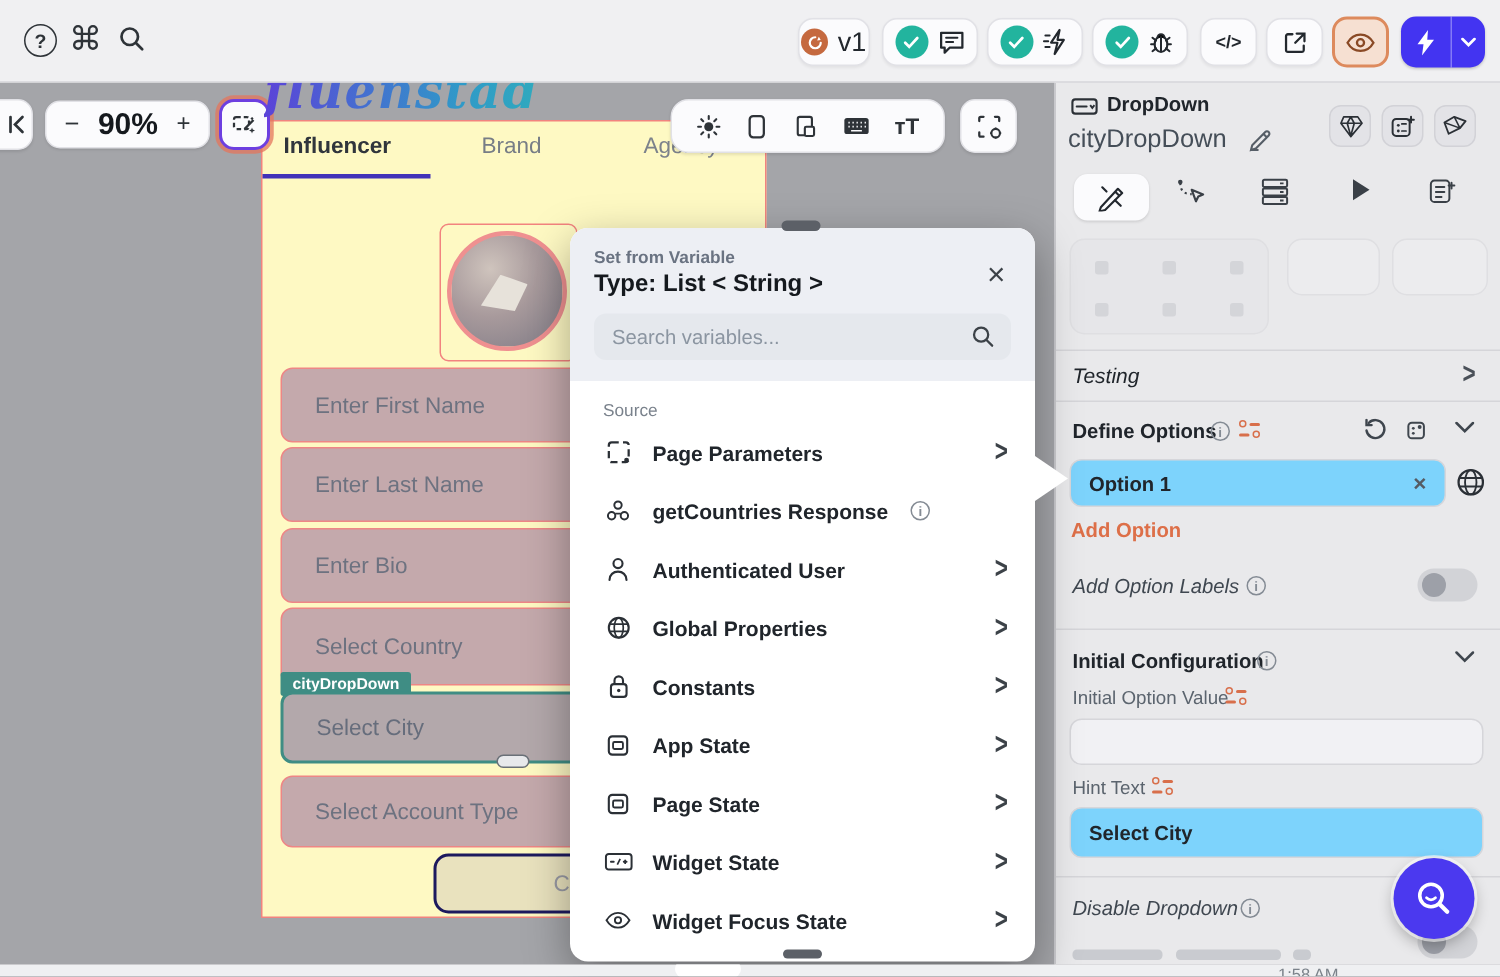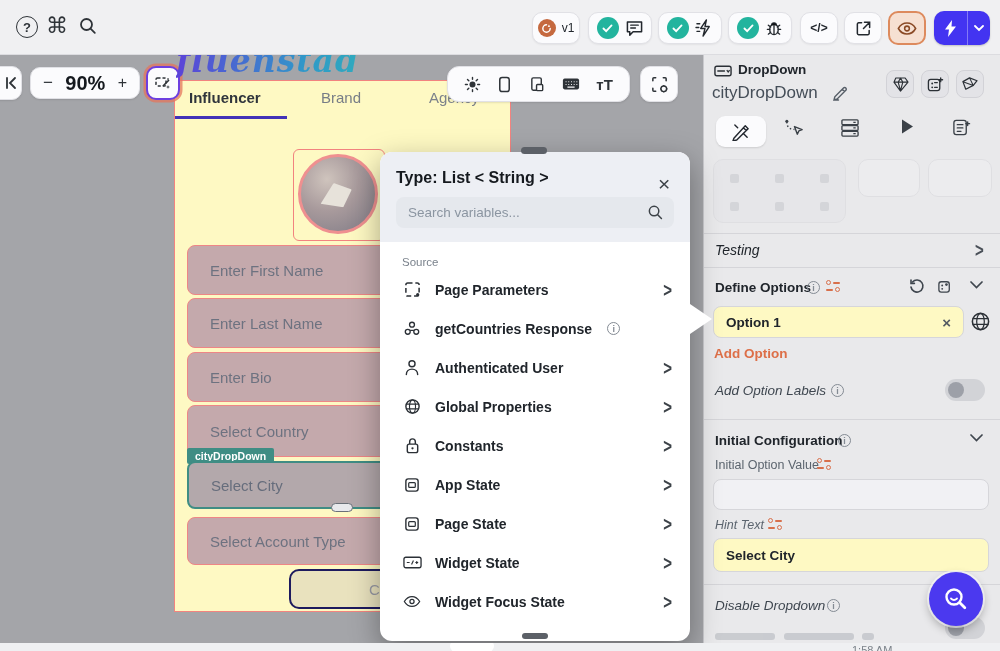--- a/index.html
+++ b/index.html
@@ -49,21 +49,21 @@
   .handlebar{background:#5c6067;border-radius:4px;z-index:61;}
   .pointer{width:0;height:0;border-top:15px solid transparent;border-bottom:15px solid transparent;border-left:22px solid #ffffff;z-index:62;}
 
   
   .inspector{left:703px;top:55px;width:297px;height:588px;background:#e9e9eb;border-left:1px solid #c9c9cd;overflow:hidden;}
   .insp-txt-b{font-size:13.5px;font-weight:bold;color:#20252b;}
   .insp-txt{font-size:13.5px;color:#3f4750;font-style:italic;}
   .insp-sub{font-size:12.5px;color:#5b646e;}
   .sq-btn{background:#e3e3e7;border:1px solid #d2d2d7;border-radius:8px;display:flex;align-items:center;justify-content:center;color:#2b3036;}
   .divider{background:#d5d5d9;height:1px;}
-  .input{background:#fef9c3;border:1px solid #d6d6da;border-radius:8px;display:flex;align-items:center;padding:0 12px;font-size:13.5px;font-weight:bold;color:#20252b;}
+  .input{background:#7dd3fc;border:1px solid #d6d6da;border-radius:8px;display:flex;align-items:center;padding:0 12px;font-size:13.5px;font-weight:bold;color:#20252b;}
   .toggle{width:40px;height:22px;border-radius:11px;background:#d2d3d7;position:relative;}
   .toggle .knob{position:absolute;left:3px;top:3px;width:16px;height:16px;border-radius:50%;background:#9da0a8;}
   .orangevar{display:inline-flex;flex-direction:column;gap:2px;}
   .orangevar i{display:flex;gap:2px;align-items:center;}
   .orangevar .d{width:5px;height:5px;border:1.3px solid #d86f4b;border-radius:50%;}
   .orangevar .l{width:7px;height:2px;background:#d86f4b;border-radius:1px;}
   .info-i{width:13px;height:13px;border-radius:50%;border:1.2px solid #848b94;color:#848b94;font-size:9px;display:inline-flex;align-items:center;justify-content:center;font-weight:bold;}
   .chev-r{color:#4a5058;font-size:15px;font-weight:600;transform:scaleY(1.3);}
   .fab{width:54px;height:54px;border-radius:50%;background:#4b39ef;box-shadow:0 0 0 2px rgba(255,255,255,.55),0 4px 10px rgba(0,0,0,.3);display:flex;align-items:center;justify-content:center;z-index:70;}
   .bottombar{left:0;top:643px;width:1000px;height:8px;background:#eff0f2;z-index:80;overflow:hidden;}
@@ -197,21 +197,21 @@
     </div>
 
 
     <div class="pill abs" style="left:532px;top:12px;width:48px;height:32px;">
       <span style="width:18px;height:18px;border-radius:50%;background:#c5693f;display:flex;align-items:center;justify-content:center;">
         <svg width="11" height="11" viewBox="0 0 12 12">
             <path d="M6 2a4 4 0 104 4" fill="none" stroke="#fff" stroke-width="1.6" stroke-linecap="round"></path>
             <path d="M8.6 1.6L10 4l-2.6.4z" fill="#fff"></path>
           </svg>
       </span>
-      <span style="font-size:12px;color:#23282e;">v1</span>
+      <span style="font-size:18px;color:#23282e;">v1</span>
     </div>
 
     <div class="pill abs" style="left:588px;top:12px;width:64px;height:32px;">
       <span class="check">
           <svg width="11" height="9" viewBox="0 0 12 10">
             <path d="M1.5 5l3 3 6-6.5" fill="none" stroke="#fff" stroke-width="2" stroke-linecap="round"></path>
           </svg>
         </span>
       <span>
           <svg width="19" height="17" viewBox="0 0 20 18">
@@ -453,21 +453,21 @@
           <span class="d"></span>
           <span class="l"></span>
         </i>
         <i>
           <span class="l"></span>
           <span class="d"></span>
         </i>
       </span>
     <div class="input abs" style="left:9px;top:424px;width:276px;height:31px;background:#f1f1f4;"></div>
 
-    <span class="abs insp-sub" style="left:11px;top:463px;font-style:italic;">Hint Text</span>
+    <span class="abs insp-sub" style="left:11px;top:463px;">Hint Text</span>
     <span class="abs orangevar" style="left:64px;top:463px;">
         <i>
           <span class="d"></span>
           <span class="l"></span>
         </i>
         <i>
           <span class="l"></span>
           <span class="d"></span>
         </i>
       </span>
@@ -497,20 +497,21 @@
           <path d="M17.8 17.8l5 5" stroke="#fff" stroke-width="2.8" stroke-linecap="round"></path>
           <path d="M9 13.5c1.8 1.8 4.2 1.8 6 0" fill="none" stroke="#fff" stroke-width="1.8" stroke-linecap="round"></path>
         </svg>
     </span>
   </div>
 
   <div class="handlebar abs" style="left:521px;top:147px;width:26px;height:7px;"></div>
 
   <div class="popup abs">
     <div class="pop-head">
+      <div class="pop-title">Set from Variable</div>
       <div class="pop-sub">Type: List &lt; String &gt;</div>
       <div class="abs" style="left:278px;top:22px;font-size:21px;color:#3c4248;cursor:pointer;line-height:20px;">×</div>
       <div class="pop-search" style="margin:10px 0 4px 0;">
         <input type="text" placeholder="Search variables..." style="">
         <span>
           <svg width="17" height="17" viewBox="0 0 18 18">
               <circle cx="7.5" cy="7.5" r="5" fill="none" stroke="#3c4248" stroke-width="1.6"></circle>
               <path d="M11.3 11.3l4 4" stroke="#3c4248" stroke-width="1.6" stroke-linecap="round"></path>
             </svg>
         </span>

